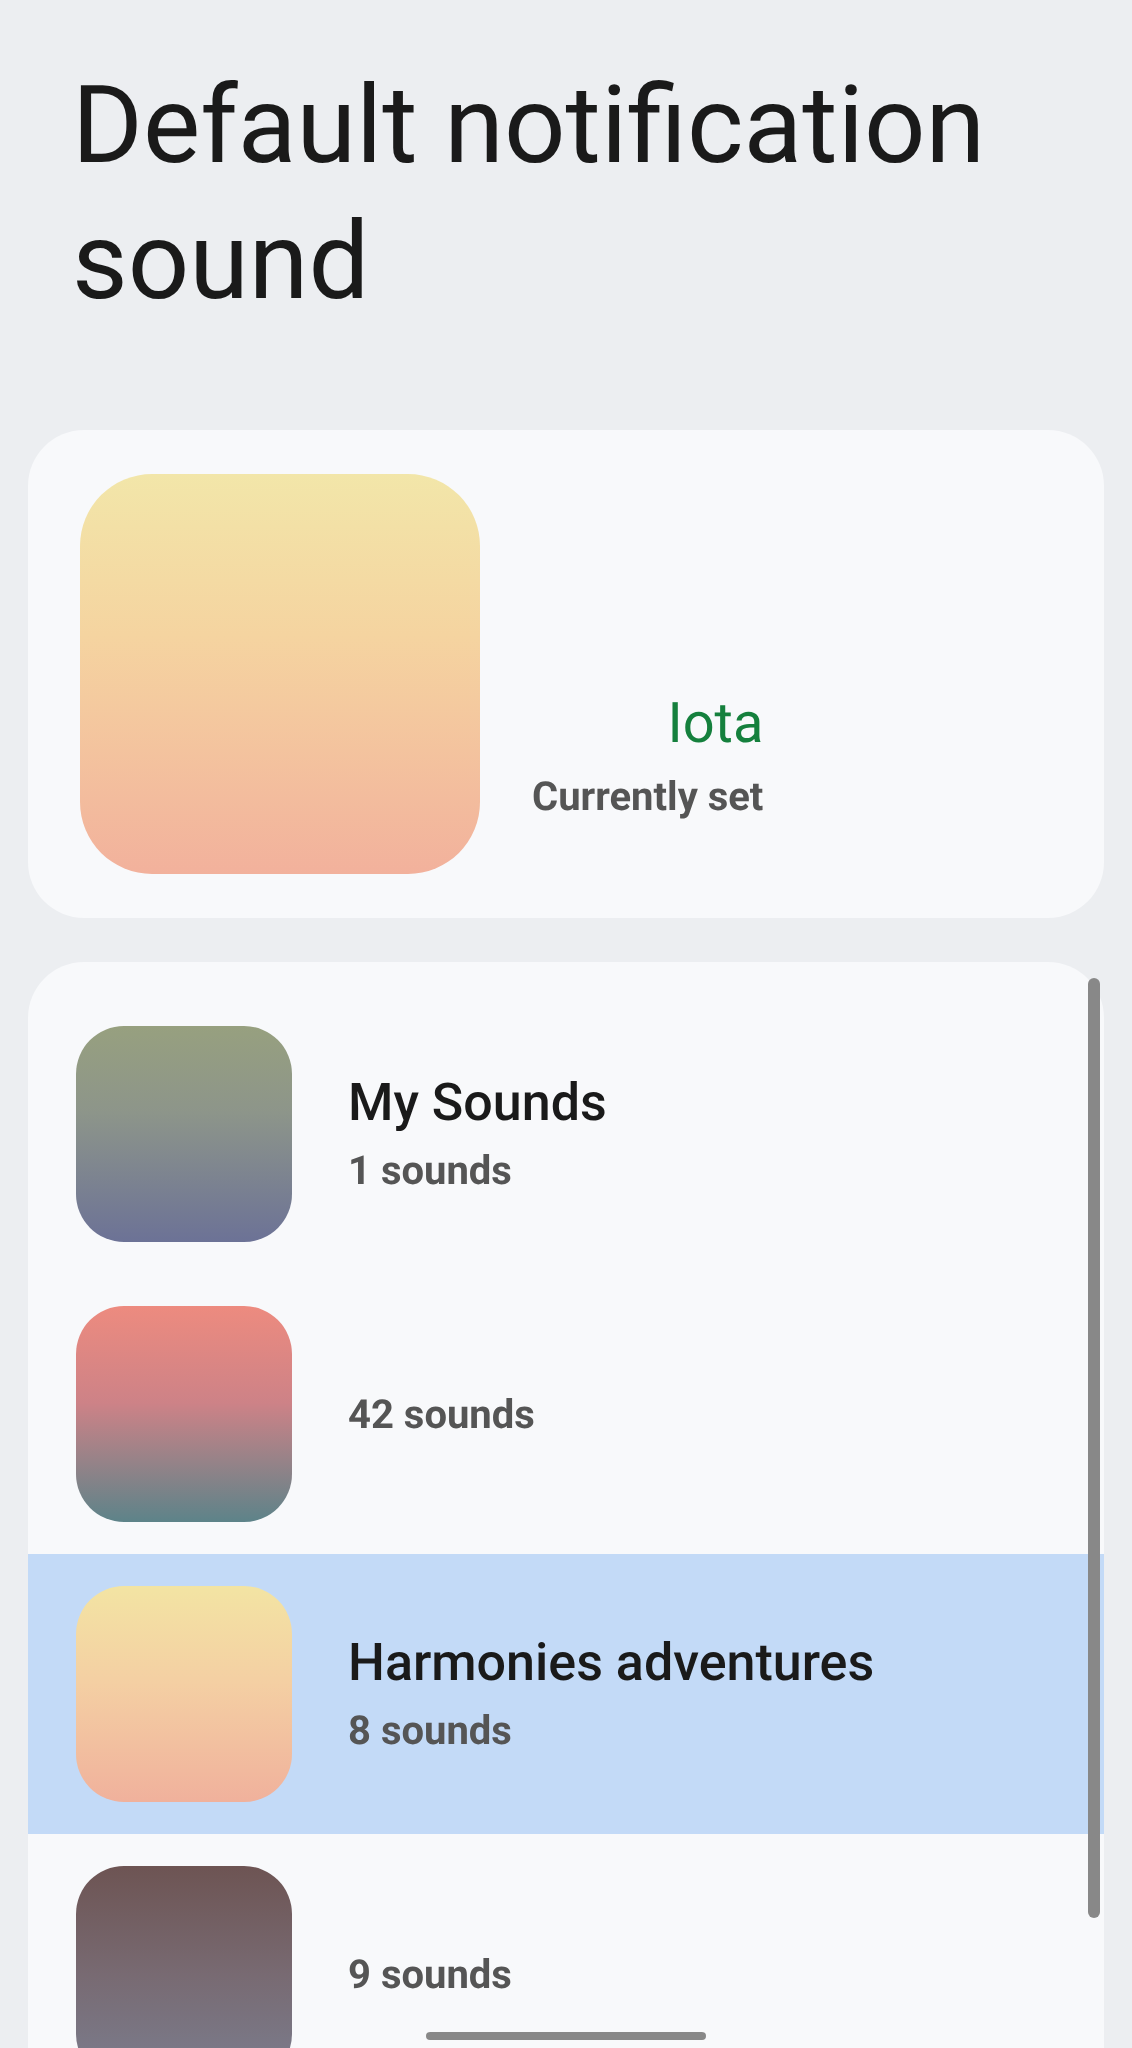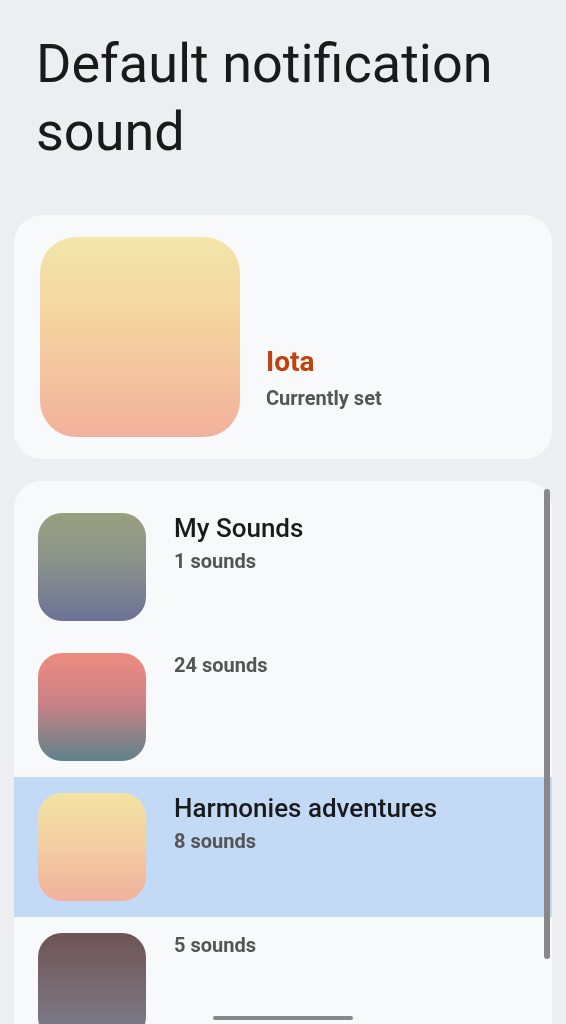--- a/index.html
+++ b/index.html
@@ -38,22 +38,23 @@
       flex-shrink: 0;
     }
     .current-info {
       display: flex;
       flex-direction: column;
       gap: 8px;
       padding-top: 80px;
     }
     .current-name {
       font-size: 28px;
-      font-weight: 700;
-      color: #c2410c;
+      font-weight: 400;
+      color: #15803d;
+      text-align: right;
     }
     .current-status {
       font-size: 20px;
       color: #555;
       font-weight: 700;
     }
     .category-list {
       margin: 22px 14px 0 14px;
       background: #f8f9fb;
       border-radius: 28px 28px 0 0;
@@ -64,21 +65,21 @@
       position: absolute;
       right: 2px;
       top: 8px;
       width: 6px;
       height: 470px;
       background: #888;
       border-radius: 3px;
     }
     .category-item {
       display: flex;
-      align-items: flex-start;
+      align-items: center;
       gap: 28px;
       padding: 16px 24px;
     }
     .category-item.selected {
       background: #c3daf7;
     }
     .category-swatch {
       width: 108px;
       height: 108px;
       border-radius: 24px;
@@ -142,33 +143,33 @@
     <div class="category-swatch swatch-my-sounds"></div>
     <div class="category-info">
       <div class="category-name">My Sounds</div>
       <div class="category-count">1 sounds</div>
     </div>
   </div>
 
   <div class="category-item">
     <div class="category-swatch swatch-pixel-sounds"></div>
     <div class="category-info">
-      <div class="category-count">24 sounds</div>
+      <div class="category-count">42 sounds</div>
     </div>
   </div>
 
   <div class="category-item selected">
     <div class="category-swatch swatch-material"></div>
     <div class="category-info">
       <div class="category-name">Harmonies adventures</div>
       <div class="category-count">8 sounds</div>
     </div>
   </div>
 
   <div class="category-item">
     <div class="category-swatch swatch-classical"></div>
     <div class="category-info">
-      <div class="category-count">5 sounds</div>
+      <div class="category-count">9 sounds</div>
     </div>
   </div>
 </div>
 
 <div class="bottom-handle"></div>
 
 </body></html>

